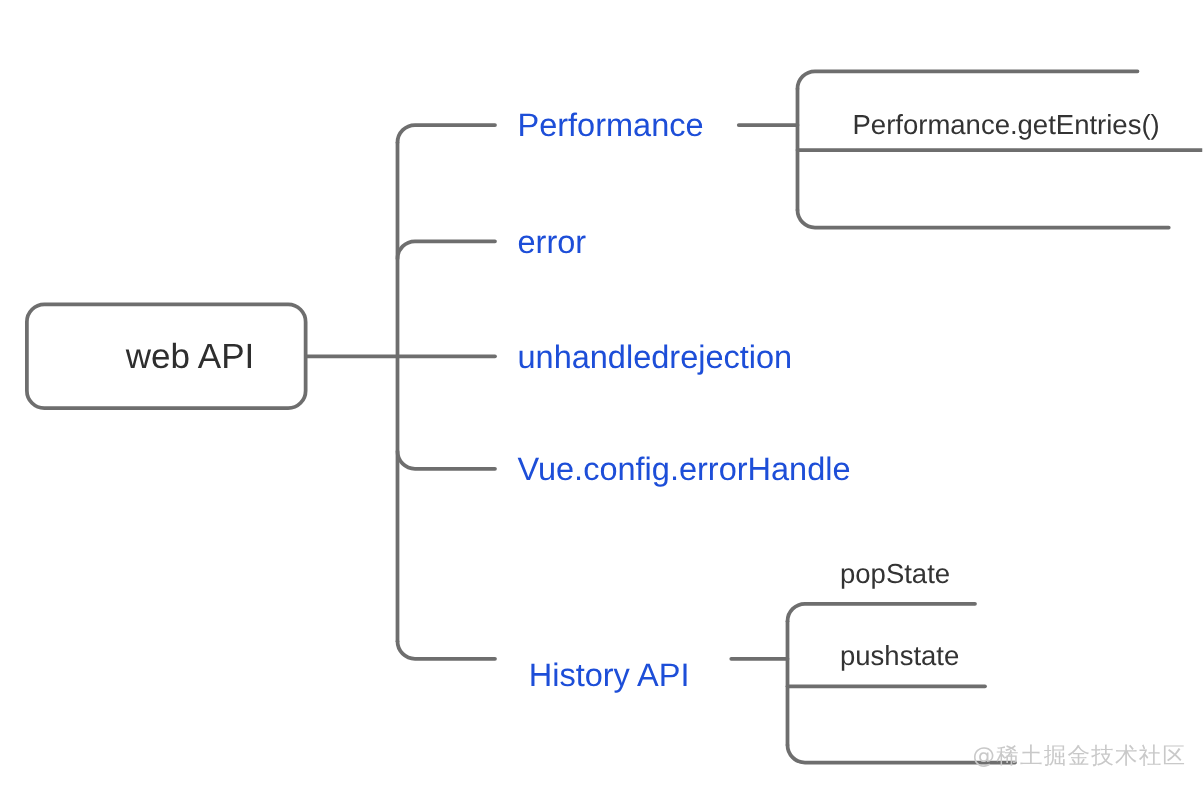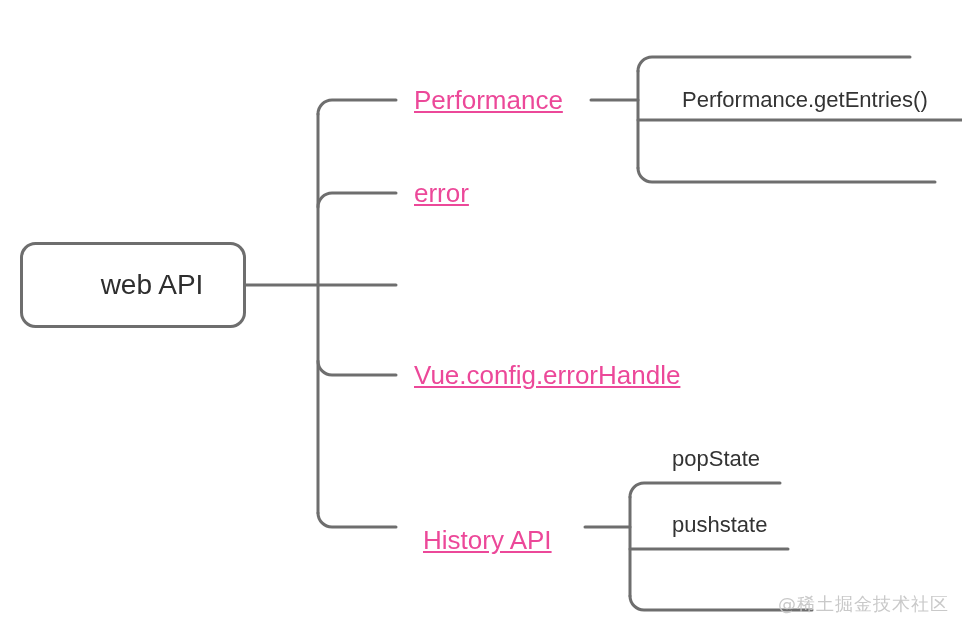--- a/index.html
+++ b/index.html
@@ -49,22 +49,21 @@
     height: 86px;
     display: flex;
     align-items: center;
     justify-content: center;
     font-size: 28px;
     color: #2e2e2e;
   }
   .branch-label {
     font-size: 26px;
     transform: translateY(-50%);
-    color: #ec4899;
-    text-decoration: underline;
+    color: #1d4ed8;
   }
   .leaf-label {
     font-size: 22px;
     transform: translateY(-50%);
     color: #333333;
   }
   .watermark {
     position: absolute;
     left: 778px;
     top: 592px;
@@ -112,20 +111,21 @@
     <path class="edge" d="M 630 549 L 788 549"></path>
     <path class="edge" d="M 630 596 A 14 14 0 0 0 644 610 L 812 610"></path>
   </svg>
 
   <div class="node-label root-label">web API</div>
 
   <div class="node-label branch-label" style="left:414px; top:100px;">Performance</div>
 
   <div class="node-label branch-label" style="left:414px; top:193px;">error</div>
 
+  <div class="node-label branch-label" style="left:414px; top:285px;">unhandledrejection</div>
 
   <div class="node-label branch-label" style="left:414px; top:375px;">Vue.config.errorHandle</div>
 
   <div class="node-label branch-label" style="left:423px; top:527px;margin-top:13px;">History API</div>
 
 
   <div class="node-label leaf-label" style="left:682px; top:100px;">Performance.getEntries()</div>
 
 
   <div class="node-label leaf-label" style="left:672px; top:459px;">popState</div>

